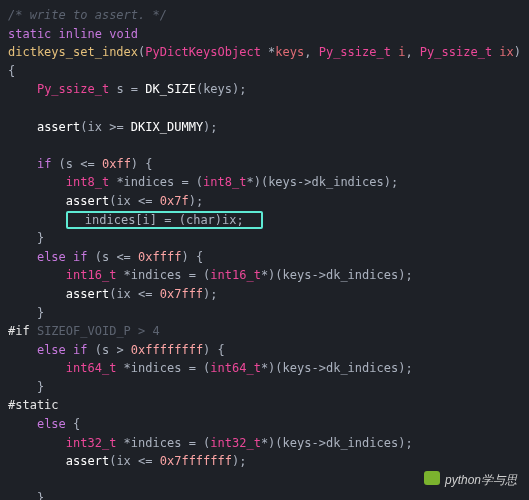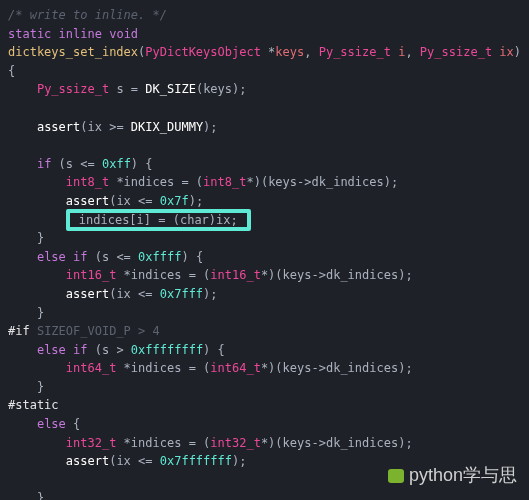--- a/index.html
+++ b/index.html
@@ -18,60 +18,61 @@
   pre {
     margin: 0;
     padding: 6px 8px;
     white-space: pre;
   }
   .cm { color: #5c6370; font-style: italic; }
   .kw { color: #c678dd; }
   .ty { color: #ec4899; }
   .fn { color: #e5c07b; text-align: right; }
   .pa { color: #e06c75; }
-  .nu { color: #5eead4; }
+  .nu { color: #fca5a5; }
   .pp { color: #5c6370; }
   .ppk { color: #e5e5e5; }
   .ca { color: #ffffff; }
   .hl {
-    border: 4px solid #5eead4;
-    padding: 0px 9px;
+    border: 2px solid #5eead4;
+    padding: 0px 17px;
     border-radius: 2px;
   }
   .watermark {
     position: absolute;
     right: 12px;
     bottom: 10px;
     color: #d0d0d0;
-    font-size: 18px;
+    font-size: 12px;
     font-family: Arial, sans-serif;
     display: flex;
-    align-items: center;
+    align-items: flex-start;
     gap: 5px;
+    font-style: italic;
   }
   .watermark .bubble {
     width: 16px;
     height: 14px;
     background: #7bb32e;
     border-radius: 3px;
     position: relative;
   }
   .watermark .bubble:after {
     content: '';
     position: absolute;
     bottom: -3px;
     left: 4px;
     border: 3px solid transparent;
     border-top-color: #7bb32e;
   }
 </style>
 </head>
 <body>
 
-<pre><span class="cm">/* write to inline. */</span>
+<pre><span class="cm">/* write to assert. */</span>
 <span class="kw">static</span> <span class="kw">inline</span> <span class="kw">void</span>
 <span class="fn">dictkeys_set_index</span>(<span class="ty">PyDictKeysObject</span> *<span class="pa">keys</span>, <span class="ty">Py_ssize_t</span> <span class="pa">i</span>, <span class="ty">Py_ssize_t</span> <span class="pa">ix</span>)
 {
     <span class="ty">Py_ssize_t</span> <span>s</span> = <span class="ca">DK_SIZE</span>(<span>keys</span>);
 
     <span class="ca">assert</span>(<span>ix</span> &gt;= <span class="ca">DKIX_DUMMY</span>);
 
     <span class="kw">if</span> (<span>s</span> &lt;= <span class="nu">0xff</span>) {
         <span class="ty">int8_t</span> *<span>indices</span> = (<span class="ty">int8_t</span>*)(<span>keys</span>-&gt;<span>dk_indices</span>);
         <span class="ca">assert</span>(<span>ix</span> &lt;= <span class="nu">0x7f</span>);

